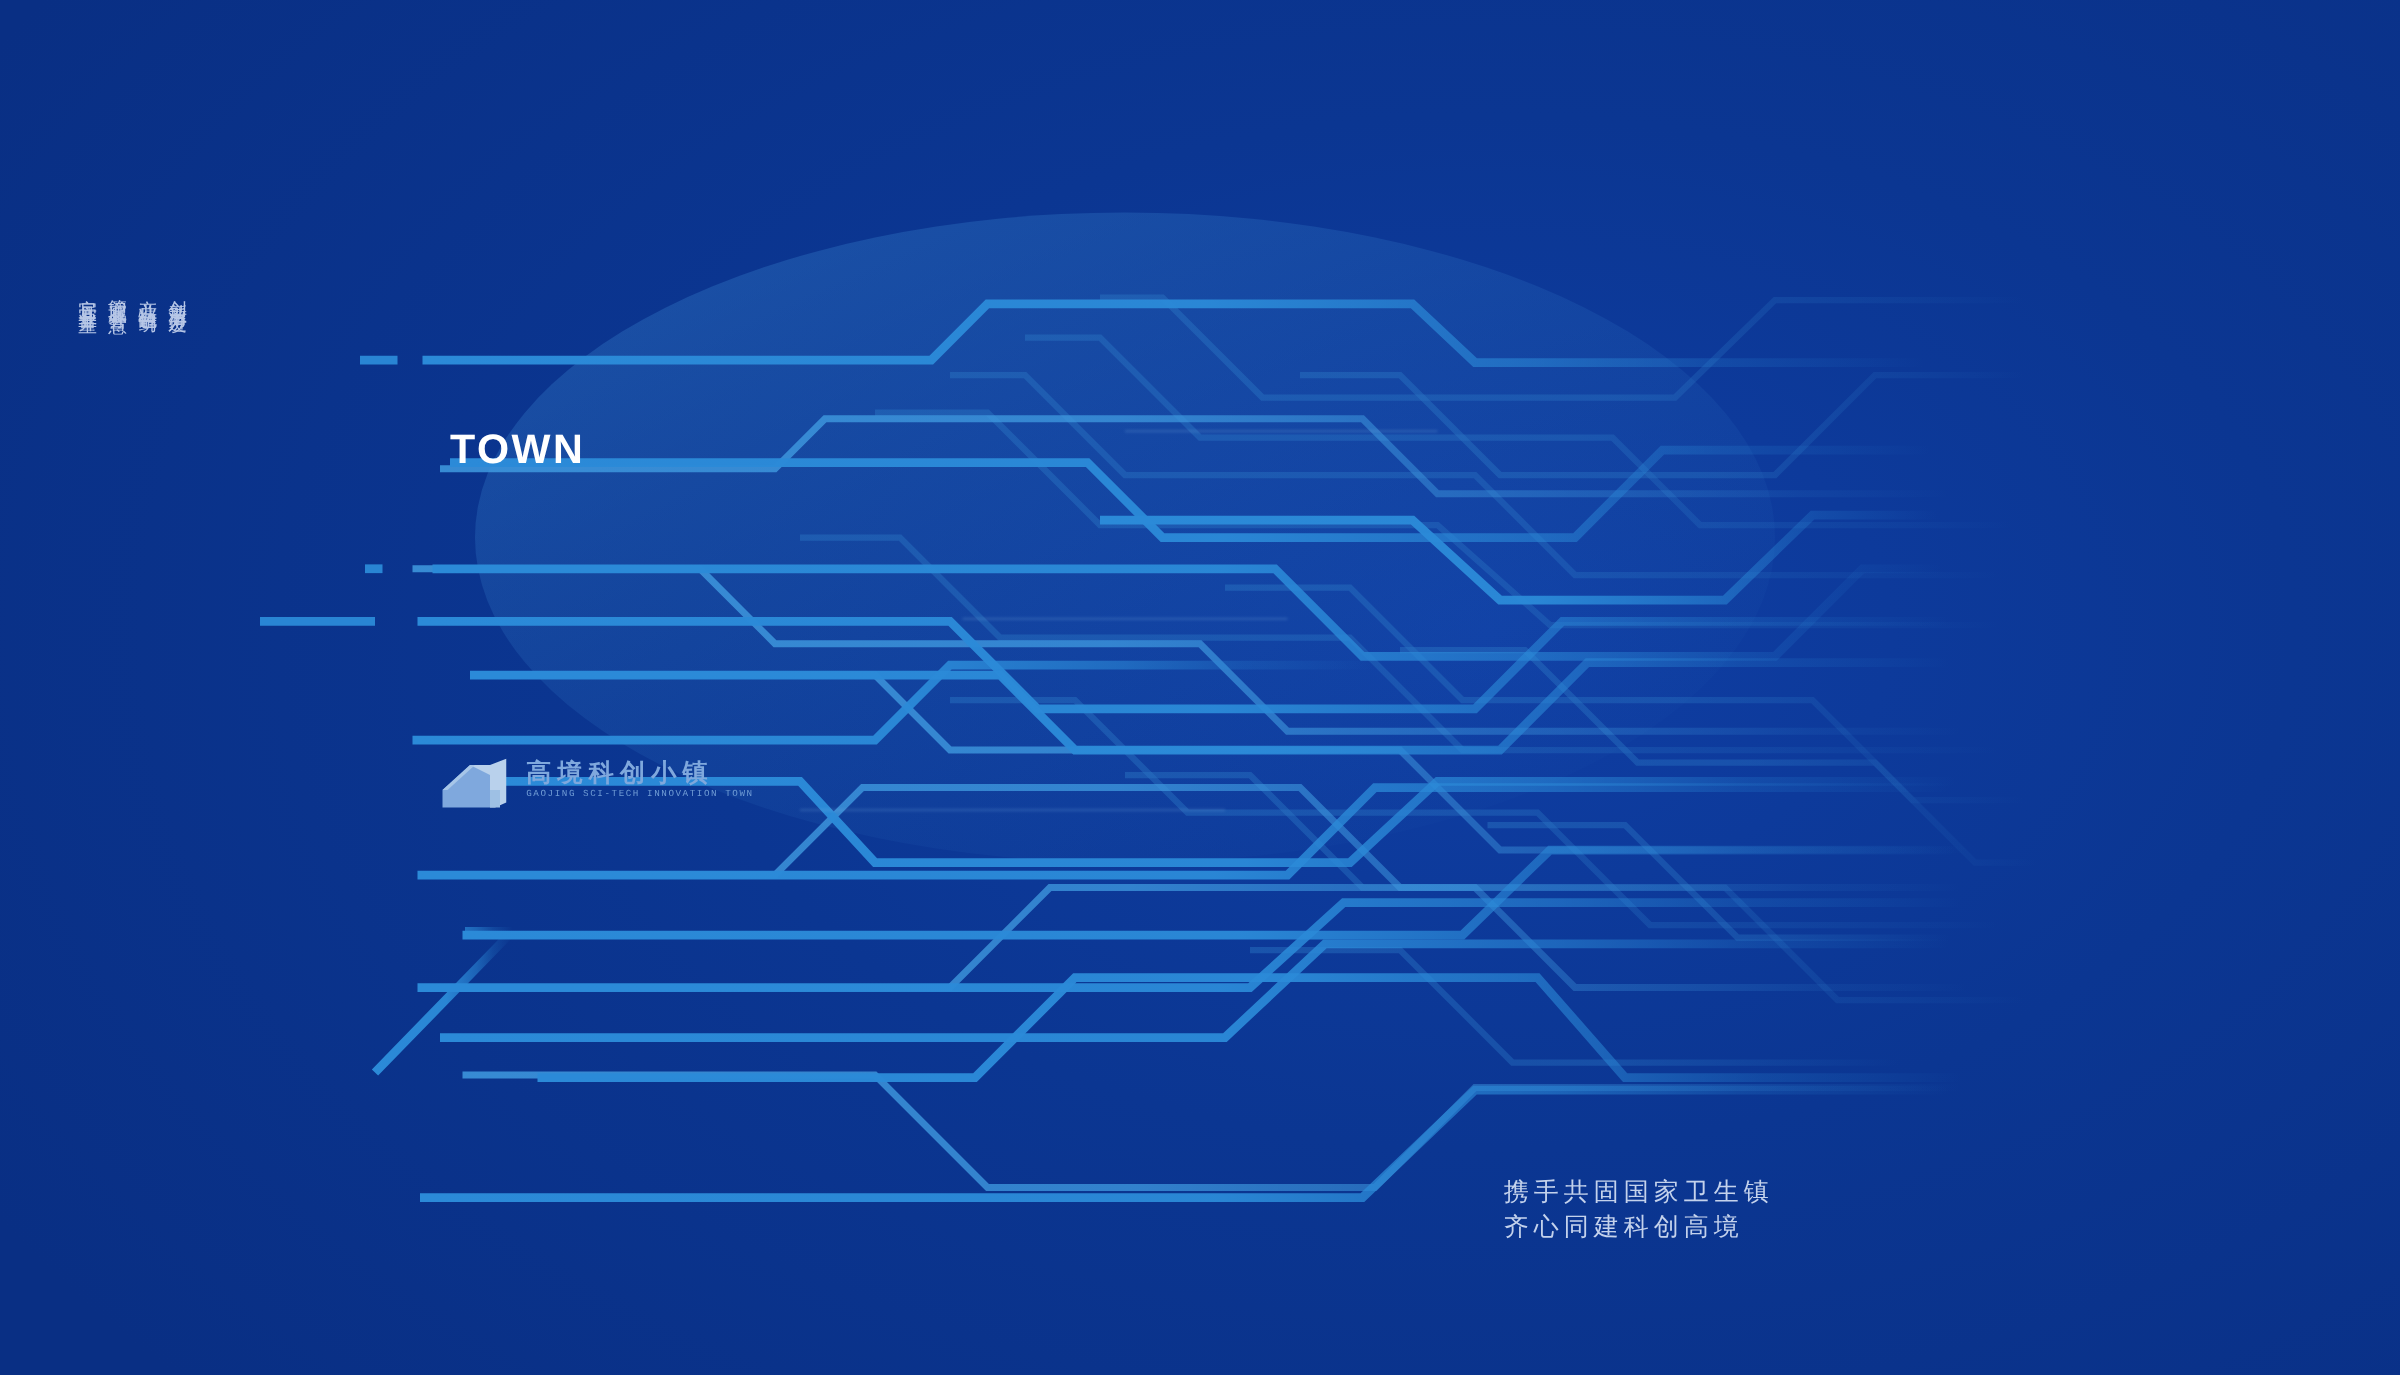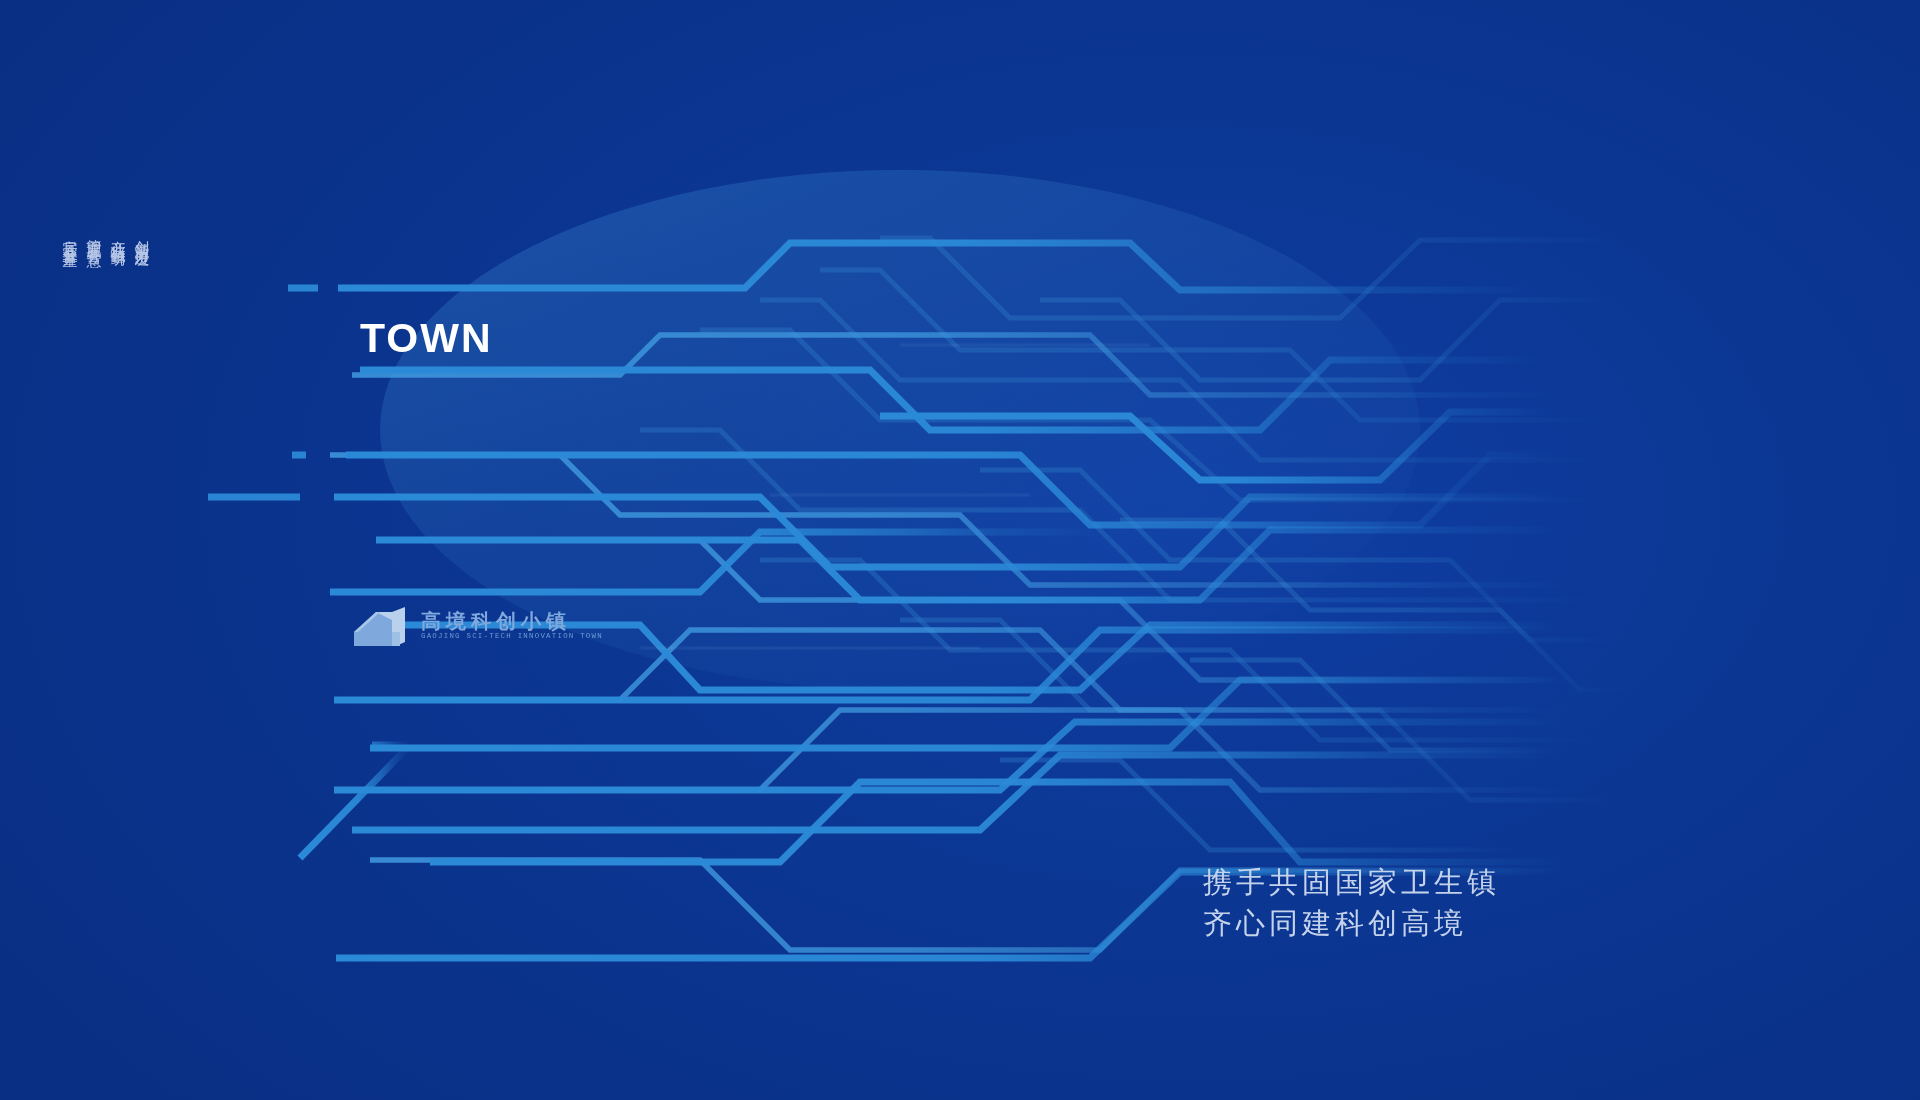--- a/index.html
+++ b/index.html
@@ -23,22 +23,22 @@
     color:#ffffff;
     font-weight:bold;
     font-size:52px;
     line-height:1.06;
     letter-spacing:1.5px;
     text-transform:uppercase;
     white-space:pre-line;
     text-shadow:0 2px 10px rgba(0,0,0,.18);
   }
   .headline-sub{
-    position:absolute;left:360px;top:315px;
-    color:#ffffff;font-weight:bold;font-size:41px;letter-spacing:2px;
+    position:absolute;left:360px;top:340px;
+    color:#ffffff;font-weight:bold;font-size:33px;letter-spacing:2px;
     text-transform:uppercase;
   }
 
   
   .vstrap{
     position:absolute;left:62px;top:228px;
     display:flex;flex-direction:row-reverse;gap:9px;
     height:180px;
   }
   .vcol{
@@ -54,33 +54,33 @@
 
   
   .logo{
     position:absolute;left:352px;top:602px;
     display:flex;align-items:center;gap:11px;
   }
   .logo-mark{width:58px;height:48px;display:block;}
   .logo-text{display:flex;flex-direction:column;gap:2px;}
   .logo-cn{
     color:#7fa8dd;font-size:20px;font-weight:bold;letter-spacing:5px;
-    font-family:Liberation Serif, serif;line-height:1;
+    font-family:Liberation Mono, monospace;line-height:1;
   }
   .logo-en{
     color:#6f9bd4;font-size:7.4px;letter-spacing:1.25px;line-height:1;
     font-family:Liberation Mono, monospace;
   }
 
   
   .slogan{
-    position:absolute;left:1203px;top:862px;
+    position:absolute;left:1203px;top:942px;
     color:#ccd9f0;
-    font-family:Liberation Serif, serif;
-    font-size:29px;
+    font-family:Liberation Mono, monospace;
+    font-size:20px;
     line-height:1.42;
     letter-spacing:4px;
     white-space:pre-line;
     opacity:.96;
   }
 </style>
 </head>
 <body>
 
 <div id="stage">

